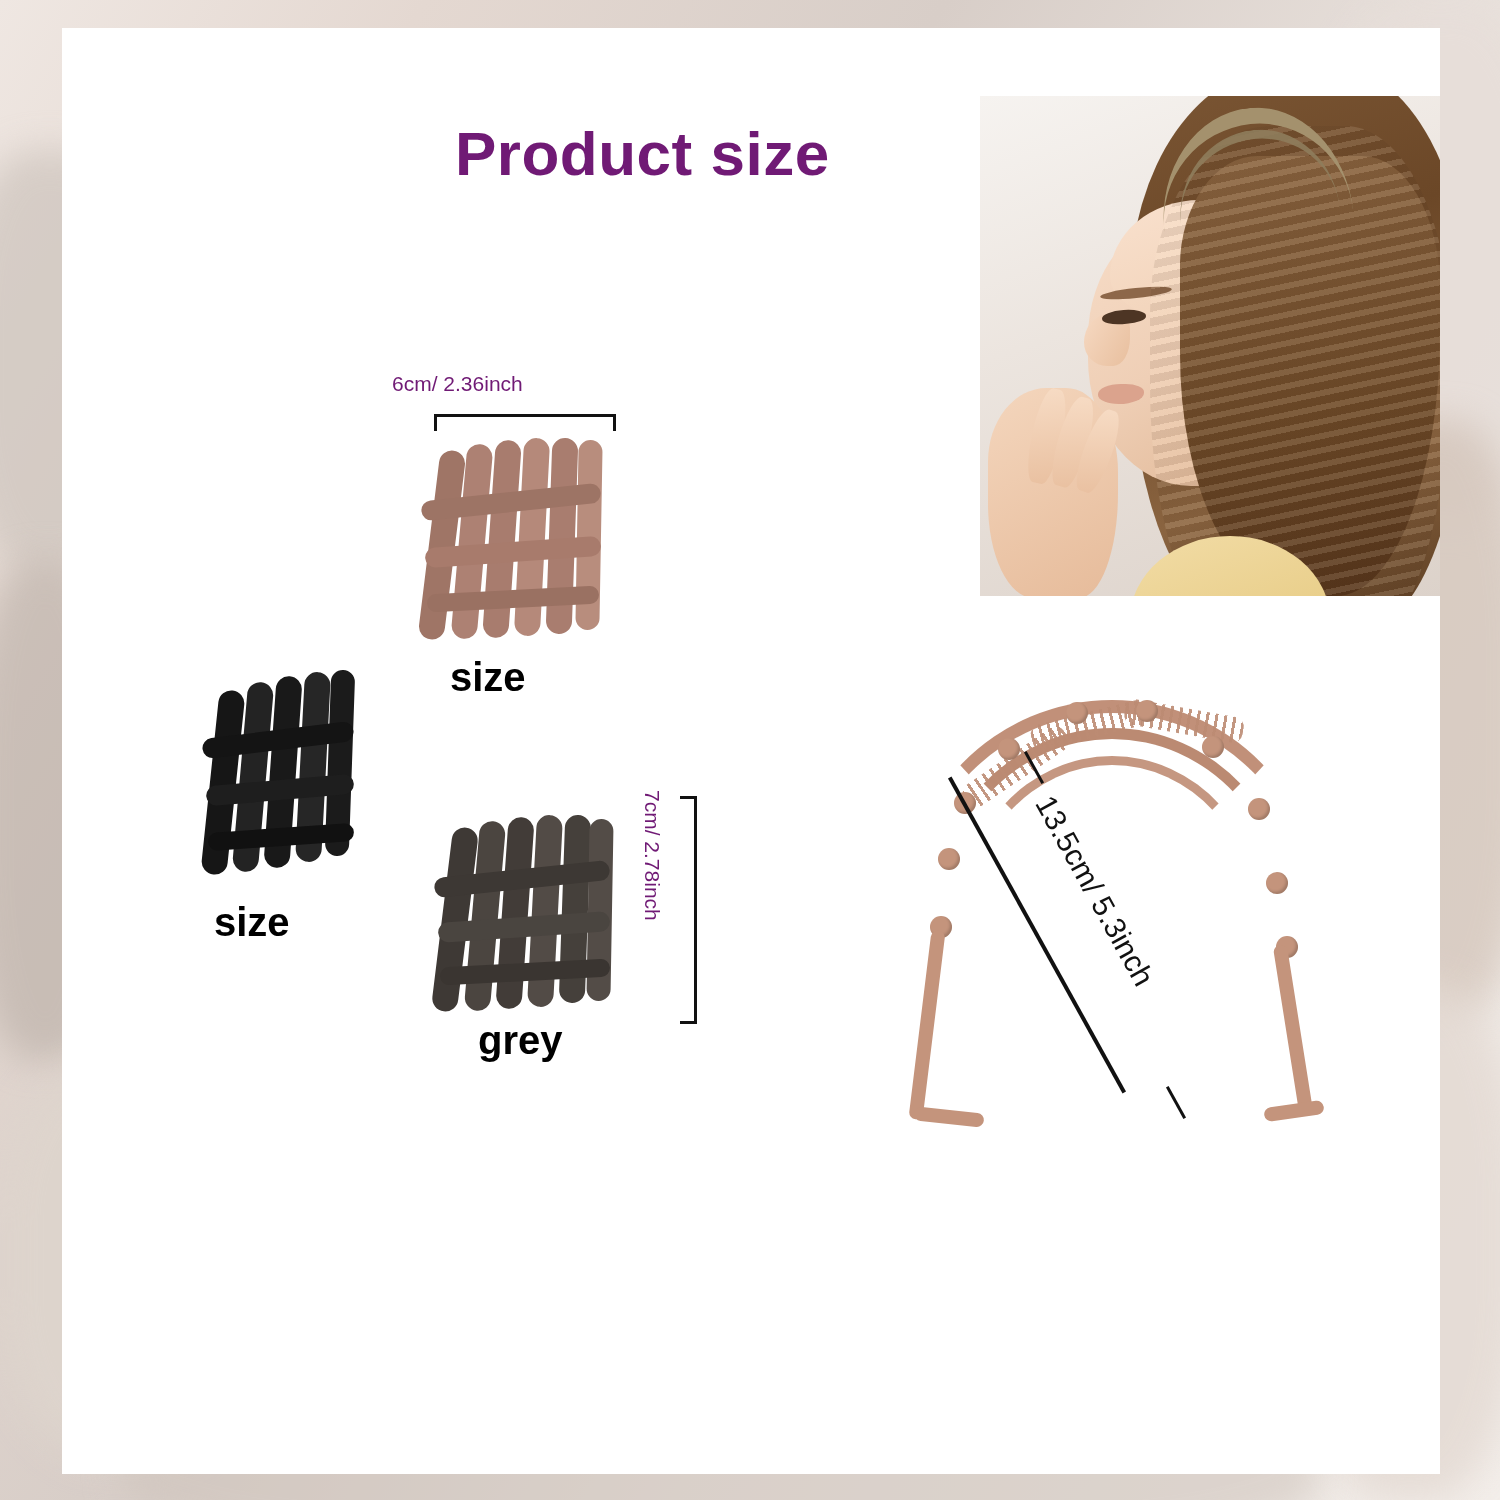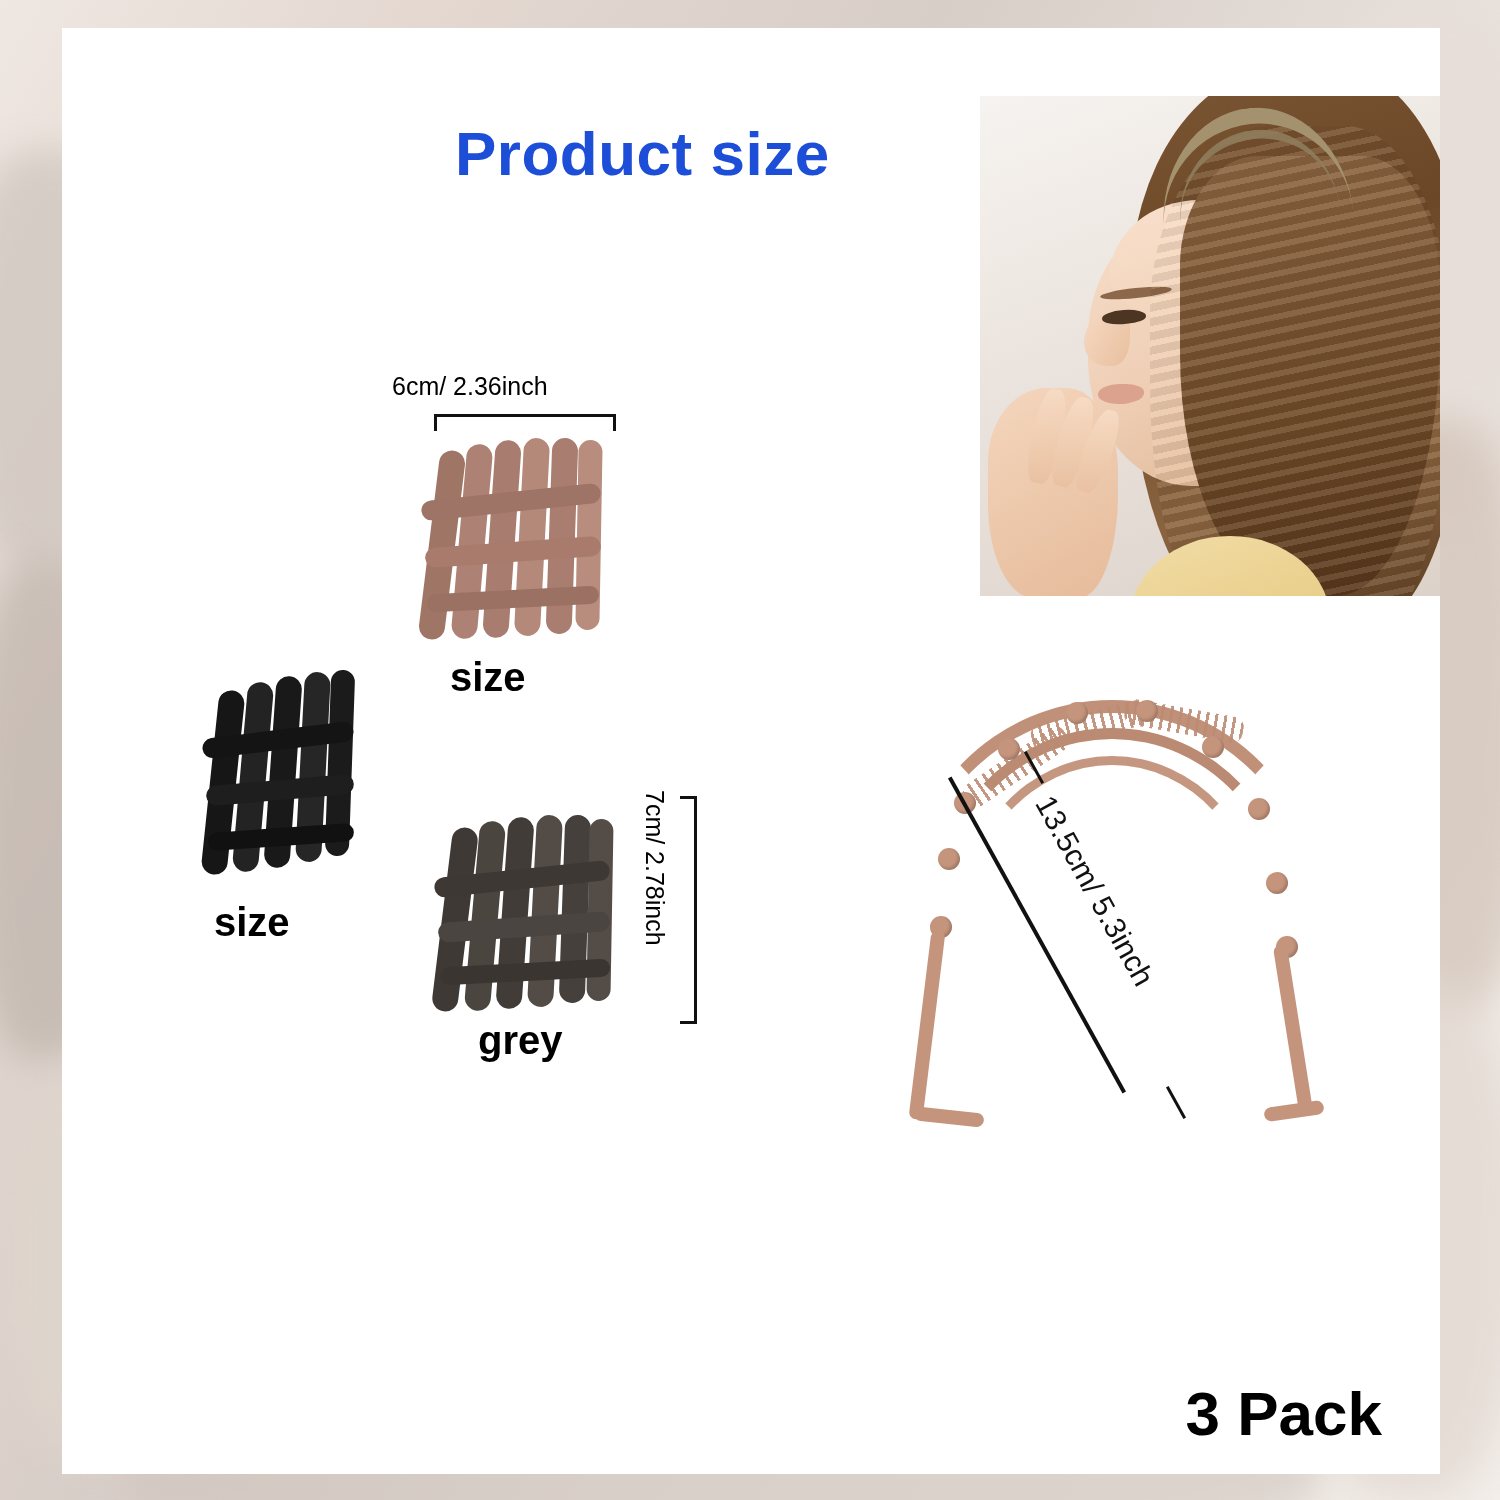--- a/index.html
+++ b/index.html
@@ -46,21 +46,21 @@
     background: #ffffff;
   }
 
   
   .title {
     position: absolute;
     left: 455px;
     top: 118px;
     font-size: 62px;
     font-weight: bold;
-    color: #1d4ed8;
+    color: #701a75;
     letter-spacing: 0.5px;
     white-space: nowrap;
   }
 
   
   .model-photo {
     position: absolute;
     left: 980px;
     top: 96px;
     width: 460px;
@@ -177,22 +177,22 @@
     position: absolute;
     left: 150px; top: 440px;
     width: 200px; height: 120px;
     background: linear-gradient(160deg,#f2dca6,#e5c97f);
     border-radius: 50% 50% 0 0 / 70% 70% 0 0;
   }
 
   
   .dim-label {
     position: absolute;
-    font-size: 25px;
-    color: #000000;
+    font-size: 21px;
+    color: #701a75;
     white-space: nowrap;
   }
   #dim-width-label { left: 392px; top: 372px; }
 
   .bracket-h {
     position: absolute;
     left: 434px; top: 414px;
     width: 176px; height: 14px;
     border-top: 3px solid #111;
     border-left: 3px solid #111;
@@ -410,15 +410,14 @@
     <div class="hb-leg" style="left:406px; top:264px; height:170px; transform:rotate(-9deg);"></div>
     <div class="hb-leg" style="left:34px;  top:430px; width:70px; height:14px; transform:rotate(6deg);"></div>
     <div class="hb-leg" style="left:384px; top:424px; width:60px; height:14px; transform:rotate(-8deg);"></div>
   </div>
 
   <div class="hb-dim-line"></div>
   <div class="hb-dim-cap" id="hb-cap-top"></div>
   <div class="hb-dim-cap" id="hb-cap-bot"></div>
   <div id="hb-dim-label">13.5cm/ 5.3inch</div>
 
-  <div class="pack">3 Pack</div>
 
 </div>
 
 </body></html>

